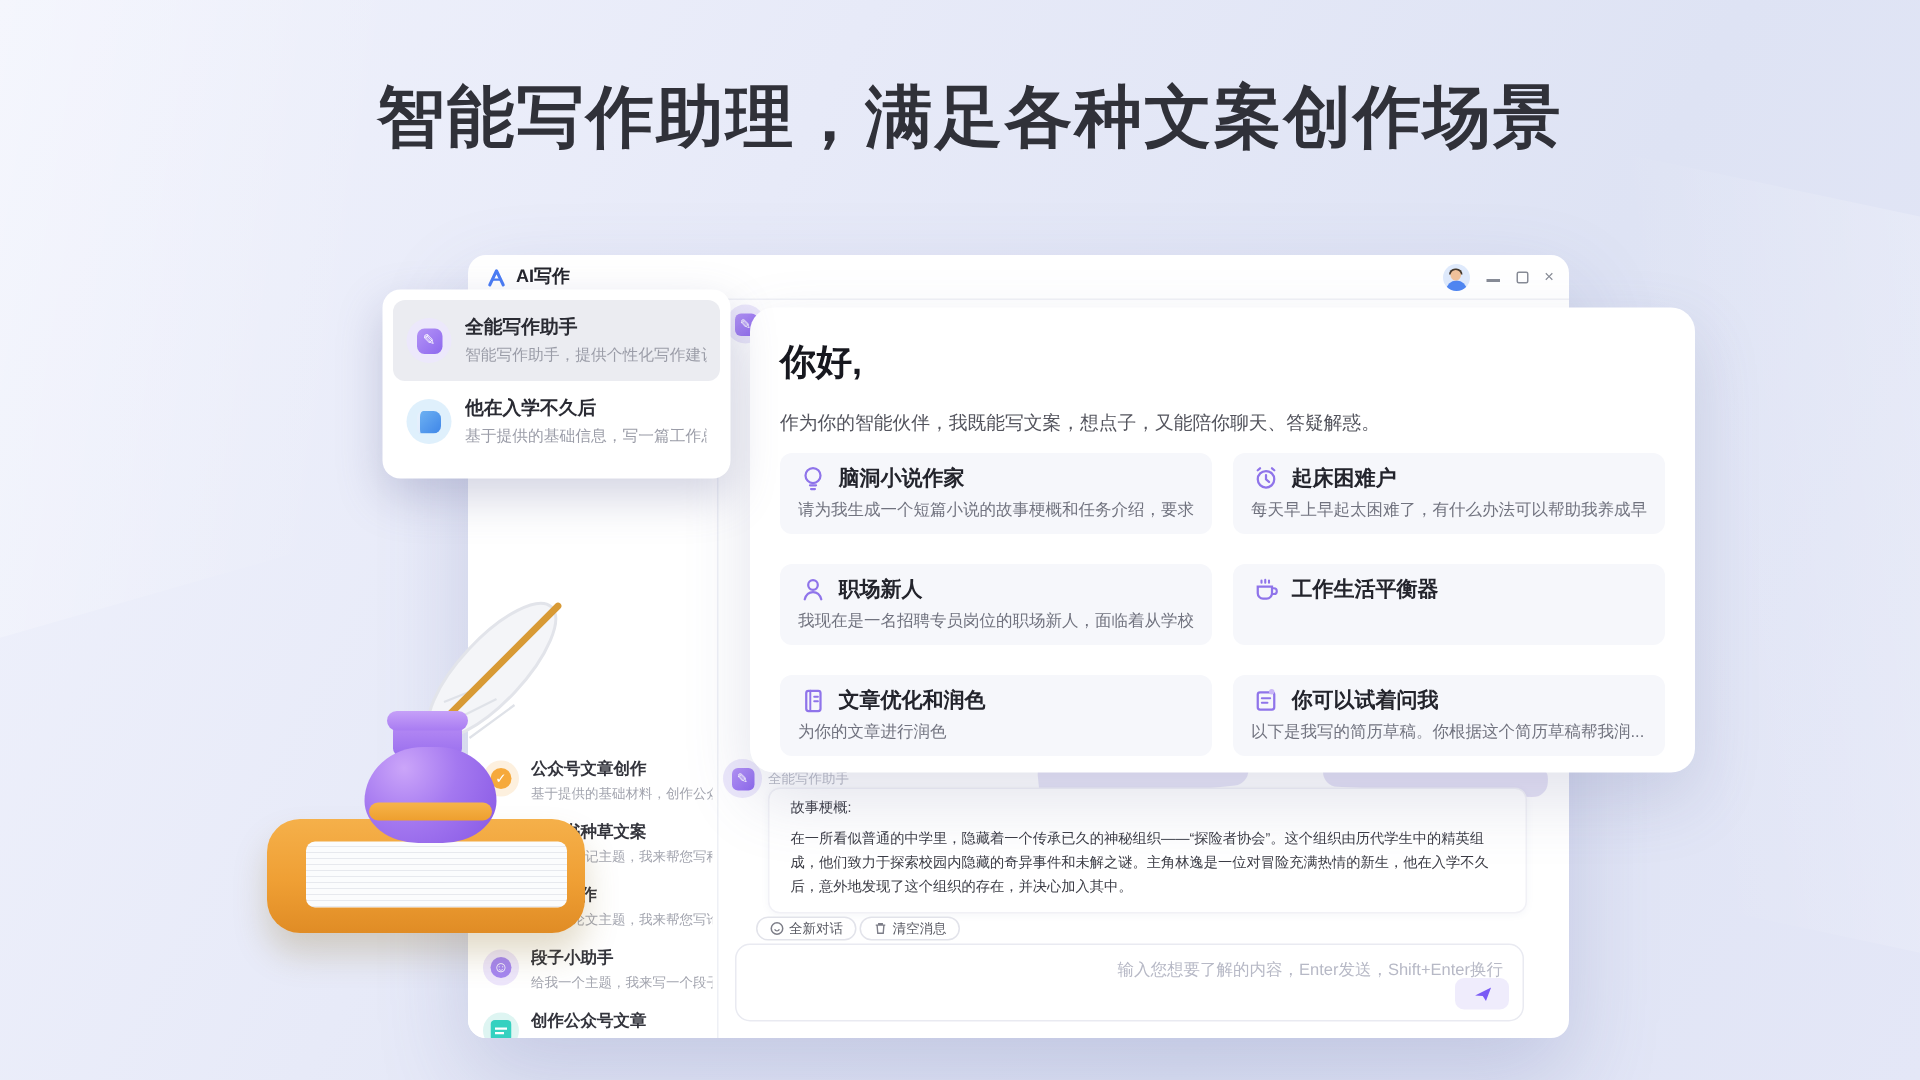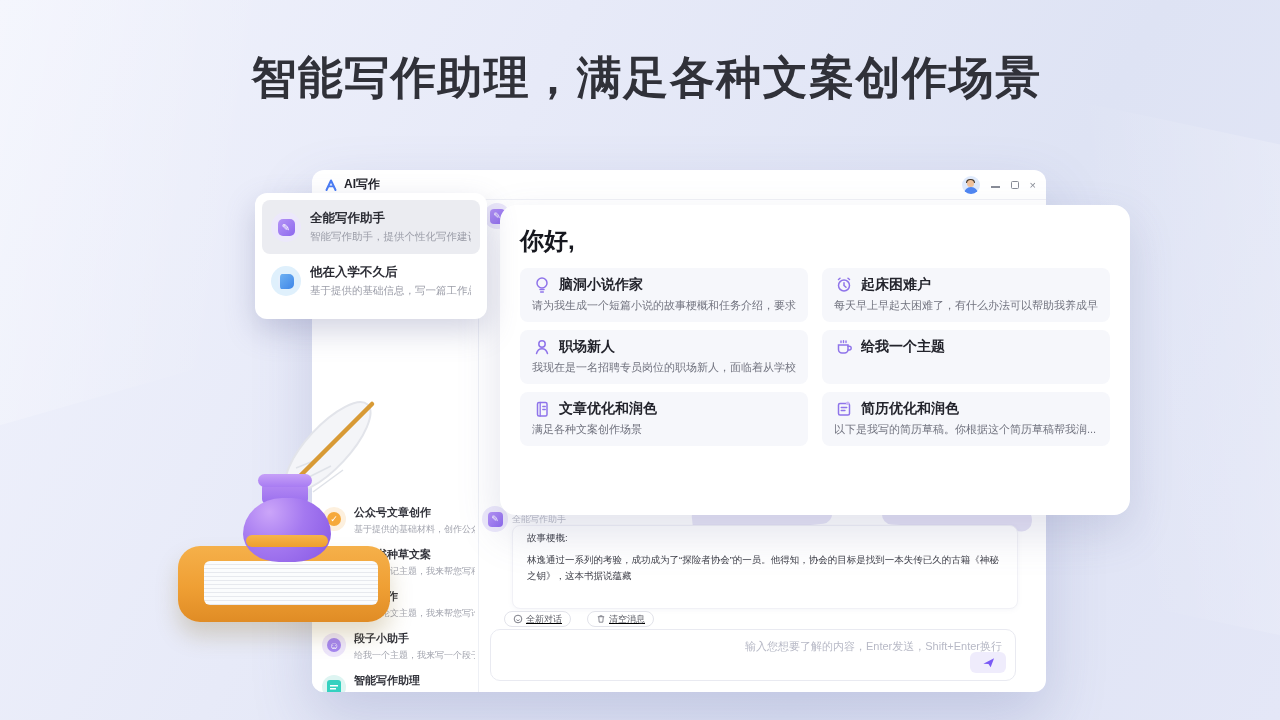--- a/index.html
+++ b/index.html
@@ -65,41 +65,41 @@
   .p-title { font-size:12.5px; font-weight:700; color:#2a2b33; }
   .p-desc { font-size:10.5px; color:#9b9da8; margin-top:3px; }
 
   
   .overlay { position:absolute; left:500px; top:205px; width:630px; height:310px; background:#fff;
              border-radius:16px; box-shadow:0 18px 44px rgba(94,100,152,.18); z-index:30;
              padding:20px 20px 0 20px; }
   .greet { font-size:24px; font-weight:800; color:#17181f; }
   .intro { font-size:12.5px; color:#53545d; margin-top:17px; }
   .prompt { font-size:12.5px; color:#53545d; margin-top:14px; }
-  .cards { display:grid; grid-template-columns:288px 288px; gap:8px 14px; margin-top:11px; }
+  .cards { display:grid; grid-template-columns:288px 288px; gap:20px 14px; margin-top:11px; }
   .card { height:54px; background:#f6f7fb; border-radius:8px; padding:7px 12px; overflow:hidden; }
   .card-head { display:flex; align-items:center; gap:7px; }
   .card-title { font-size:14px; font-weight:700; color:#23242c; }
   .card-desc { font-size:11px; color:#71737f; margin-top:3px; }
   .cicon { width:20px; height:20px; flex:0 0 20px; }
 
   
   .main-decor { position:absolute; border-radius:10px; z-index:1; }
   .chat-top-avatar { position:absolute; left:172px; top:33px; z-index:2; }
   .msg-avatar { position:absolute; left:170px; top:336px; z-index:2; }
   .mini-av { width:26px; height:26px; border-radius:50%; background:#ece8fb; display:flex; align-items:center; justify-content:center; }
   .mini-av .sq { width:15px; height:15px; border-radius:4px; background:linear-gradient(135deg,#b493f6,#8d68ee);
                  color:#fff; font-size:9px; line-height:15px; text-align:center; font-style:normal; }
   .msg-name { position:absolute; left:200px; top:343px; font-size:9px; color:#b9bbc5; z-index:2; }
   .bubble { position:absolute; left:200px; top:355px; width:506px; height:84px; background:#fff;
             border:1px solid #f1f1f6; border-radius:8px; box-shadow:0 1px 5px rgba(120,124,165,.07);
             padding:6px 14px; overflow:hidden; z-index:2; }
   .bubble .mh { font-size:9.5px; color:#3b3c45; margin-bottom:7px; }
   .bubble p { font-size:9.5px; line-height:16px; color:#3b3c45; margin-bottom:6px; }
-  .actions { position:absolute; left:192px; top:441px; display:flex; gap:16px; z-index:2;text-decoration:underline; }
+  .actions { position:absolute; left:192px; top:441px; display:flex; gap:2px; z-index:2; }
   .pill { height:16px; display:flex; align-items:center; gap:3px; padding:0 8px; border:1px solid #e2e3ea;
           border-radius:9px; background:#fff; font-size:9px; color:#5a5b64; }
   .inputbox { position:absolute; left:178px; top:459px; width:526px; height:52px; background:#fff;
               border:1px solid #e9eaf1; border-radius:10px; z-index:2; }
   .inputbox textarea { width:100%; height:100%; border:none; outline:none; resize:none; background:transparent;
               padding:9px 13px; font-family:inherit; font-size:11px; color:#3b3c45;text-align:right; }
   .inputbox textarea::placeholder { color:#b7b9c6; }
   .send-btn { position:absolute; right:9px; bottom:7px; width:36px; height:21px; border-radius:6px;
               background:#efecfc; display:flex; align-items:center; justify-content:center; }
 
@@ -184,41 +184,42 @@
         <span class="side-text">
             <div class="side-title clip">段子小助手</div>
           <div class="side-desc clip">给我一个主题，我来写一个段子。</div>
           </span>
       </div>
       <div class="side-item" style="top:470px">
         <span class="sicon" style="background:#def5f2">
           <i class="bars" style="background-color:#35d1c0;border-radius:3px"></i>
           </span>
         <span class="side-text">
-            <div class="side-title clip">智能写作助理</div>
+            <div class="side-title clip">创作公众号文章</div>
           <div class="side-desc clip">请发送您写好的英文文章，我将会帮</div>
           </span>
       </div>
 
     </div>
 
     <div class="main-decor" style="left:380px;top:330px;width:140px;height:30px;background:#e3e0f5;opacity:.85;transform:rotate(-6deg)"></div>
     <div class="main-decor" style="left:570px;top:336px;width:150px;height:22px;background:#dad6f1;opacity:.7;transform:rotate(3deg)"></div>
 
     <span class="chat-top-avatar mini-av">
       <i class="sq">✎</i>
       </span>
 
     <span class="msg-avatar mini-av">
       <i class="sq">✎</i>
       </span>
     <div class="msg-name">全能写作助手</div>
 
     <div class="bubble">
       <div class="mh">故事梗概:</div>
+      <p>在一所看似普通的中学里，隐藏着一个传承已久的神秘组织——“探险者协会”。这个组织由历代学生中的精英组成，他们致力于探索校园内隐藏的奇异事件和未解之谜。主角林逸是一位对冒险充满热情的新生，他在入学不久后，意外地发现了这个组织的存在，并决心加入其中。</p>
       <p>林逸通过一系列的考验，成功成为了“探险者协会”的一员。他得知，协会的目标是找到一本失传已久的古籍《神秘之钥》，这本书据说蕴藏</p>
     </div>
 
     <div class="actions">
       <span class="pill">
         <svg width="10" height="10" viewBox="0 0 11 11">
           <circle cx="5.5" cy="5.5" r="4.2" fill="none" stroke="#7d7e88" stroke-width="1.1"></circle>
           <path d="M3.8 6a1.8 1.8 0 003.4 0" fill="none" stroke="#7d7e88" stroke-width="1"></path>
         </svg>
         <span>全新对话</span>
@@ -257,20 +258,21 @@
         </span>
       <span class="p-text">
           <div class="p-title clip">他在入学不久后</div>
         <div class="p-desc clip">基于提供的基础信息，写一篇工作总结</div>
         </span>
     </div>
   </div>
 
   <div class="overlay">
     <div class="greet">你好,</div>
+    <div class="intro">作为你的智能伙伴，我既能写文案，想点子，又能陪你聊天、答疑解惑。</div>
     <div class="cards">
 
       <div class="card">
         <div class="card-head">
           <svg class="cicon" viewBox="0 0 20 20">
             <circle cx="10" cy="8" r="5" fill="none" stroke="#8f74ea" stroke-width="1.5"></circle>
             <path d="M8 14.5h4M8.7 17h2.6" stroke="#8f74ea" stroke-width="1.5" stroke-linecap="round"></path>
           </svg>
           <span class="card-title clip">脑洞小说作家</span>
         </div>
@@ -298,43 +300,43 @@
         </div>
         <div class="card-desc clip">我现在是一名招聘专员岗位的职场新人，面临着从学校到职场的转变</div>
       </div>
 
       <div class="card">
         <div class="card-head">
           <svg class="cicon" viewBox="0 0 20 20">
             <path d="M4.5 8h9.5v4.5A3.5 3.5 0 0110.5 16h-2.5A3.5 3.5 0 014.5 12.5V8z" fill="none" stroke="#8f74ea" stroke-width="1.5"></path>
             <path d="M14 9.2h1.3a1.9 1.9 0 010 3.8H14M7 5.5V4M9.5 5.5V3.6M12 5.5V4" fill="none" stroke="#8f74ea" stroke-width="1.4" stroke-linecap="round"></path>
           </svg>
-          <span class="card-title clip">给我一个主题</span>
+          <span class="card-title clip">工作生活平衡器</span>
         </div>
       </div>
 
       <div class="card">
         <div class="card-head">
           <svg class="cicon" viewBox="0 0 20 20">
             <rect x="5.5" y="3.5" width="9.5" height="13.5" rx="1.5" fill="none" stroke="#8f74ea" stroke-width="1.5"></rect>
             <path d="M8.2 3.5v13.5M10.8 7.5h2.5M10.8 10.5h2.5" stroke="#8f74ea" stroke-width="1.3" stroke-linecap="round" fill="none"></path>
           </svg>
           <span class="card-title clip">文章优化和润色</span>
         </div>
-        <div class="card-desc clip">满足各种文案创作场景</div>
+        <div class="card-desc clip">为你的文章进行润色</div>
       </div>
 
       <div class="card">
         <div class="card-head">
           <svg class="cicon" viewBox="0 0 20 20">
             <rect x="4.5" y="4.5" width="11" height="11.5" rx="1.5" fill="none" stroke="#8f74ea" stroke-width="1.5"></rect>
             <path d="M7.2 8.5h5.6M7.2 11.5h3.8" stroke="#8f74ea" stroke-width="1.3" stroke-linecap="round"></path>
             <circle cx="13.8" cy="4.2" r="1.8" fill="#c9b6f7"></circle>
           </svg>
-          <span class="card-title clip">简历优化和润色</span>
+          <span class="card-title clip">你可以试着问我</span>
         </div>
         <div class="card-desc clip">以下是我写的简历草稿。你根据这个简历草稿帮我润...</div>
       </div>
 
     </div>
   </div>
 
   <svg class="illu feather-box" style="position:absolute" width="150" height="140" viewBox="0 0 150 140">
     <ellipse cx="80" cy="55" rx="21" ry="58" transform="rotate(43 80 55)" fill="#f4f5f8" stroke="#e2e4ea" stroke-width="2"></ellipse>
     <path d="M55 88l28-14M65 100l30-22M48 76l25-10" stroke="#dfe2e8" stroke-width="1.5" fill="none"></path>

